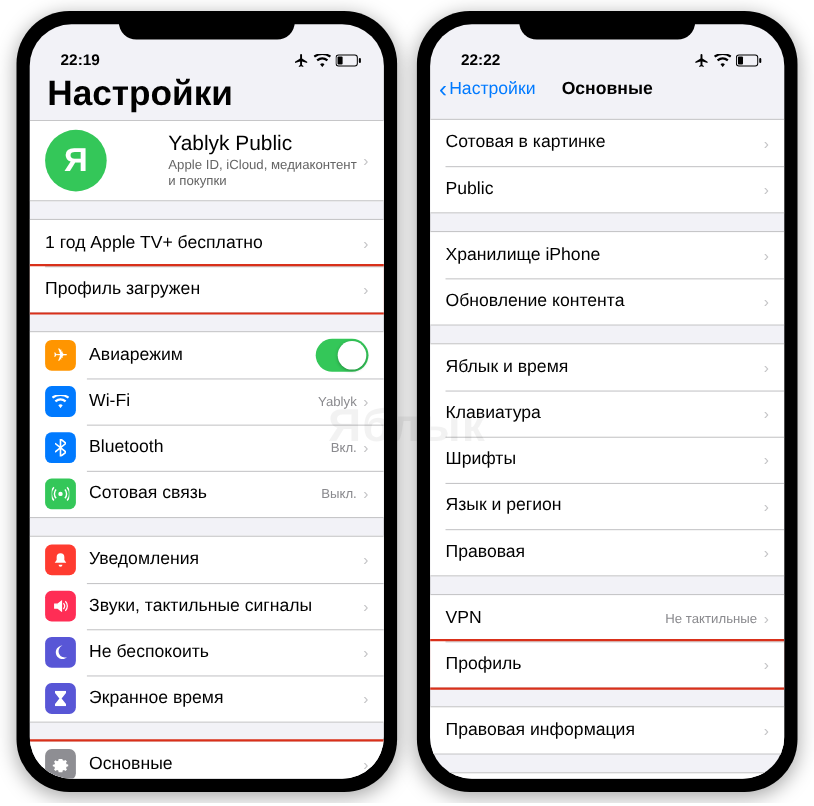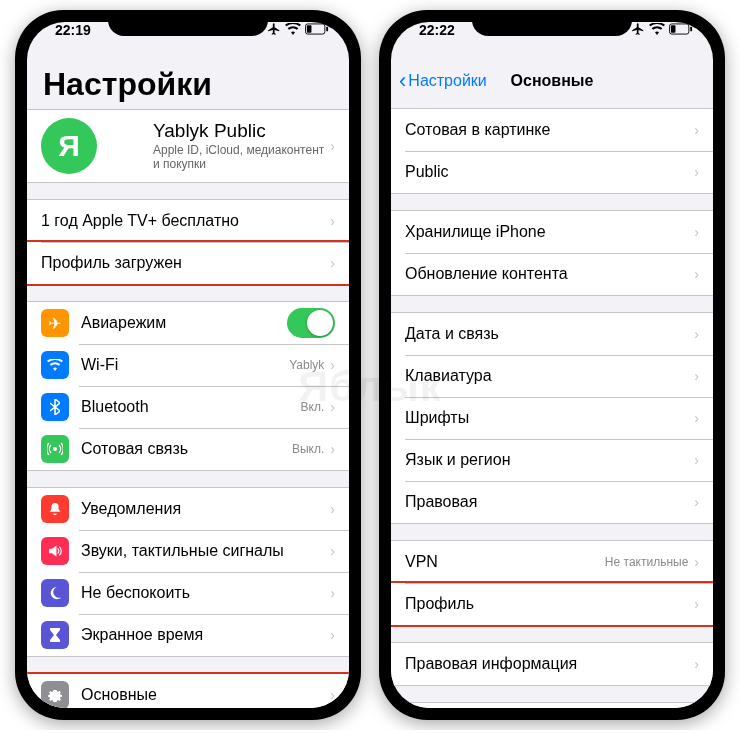--- a/index.html
+++ b/index.html
@@ -39,21 +39,21 @@
     width: 160px;
     height: 26px;
     background: #000;
     border-bottom-left-radius: 16px;
     border-bottom-right-radius: 16px;
     z-index: 50;
   }
   .status-bar {
     height: 40px;
     display: flex;
-    align-items: flex-start;
+    align-items: flex-end;
     justify-content: space-between;
     padding: 0 20px 0 28px;
     font-size: 14px;
     font-weight: 600;
     color: #000;
     flex-shrink: 0;
     position: relative;
     z-index: 40;
   }
   .status-icons { display:flex; align-items:center; gap:4px; }
@@ -384,21 +384,21 @@
         </div>
         <div class="row">
           <span class="row-label">Обновление контента</span>
           <span class="row-spacer"></span>
             <span class="chevron">›</span>
         </div>
       </div>
 
       <div class="group">
         <div class="row">
-          <span class="row-label">Дата и связь</span>
+          <span class="row-label">Яблык и время</span>
           <span class="row-spacer"></span>
             <span class="chevron">›</span>
         </div>
         <div class="row">
           <span class="row-label">Клавиатура</span>
           <span class="row-spacer"></span>
             <span class="chevron">›</span>
         </div>
         <div class="row">
           <span class="row-label">Шрифты</span>

